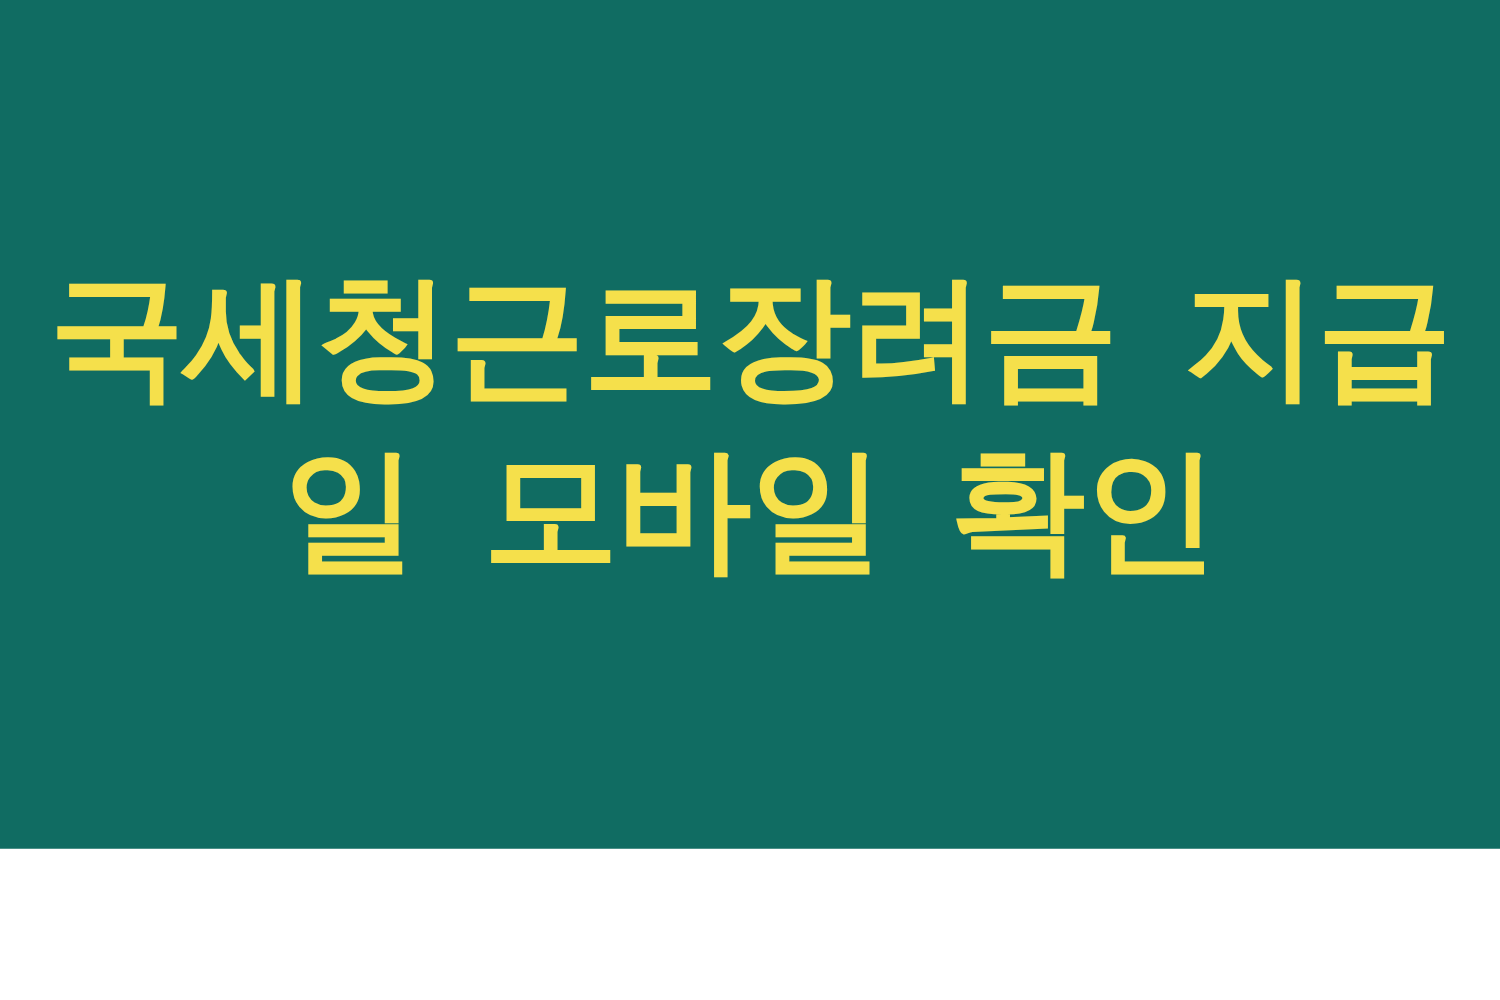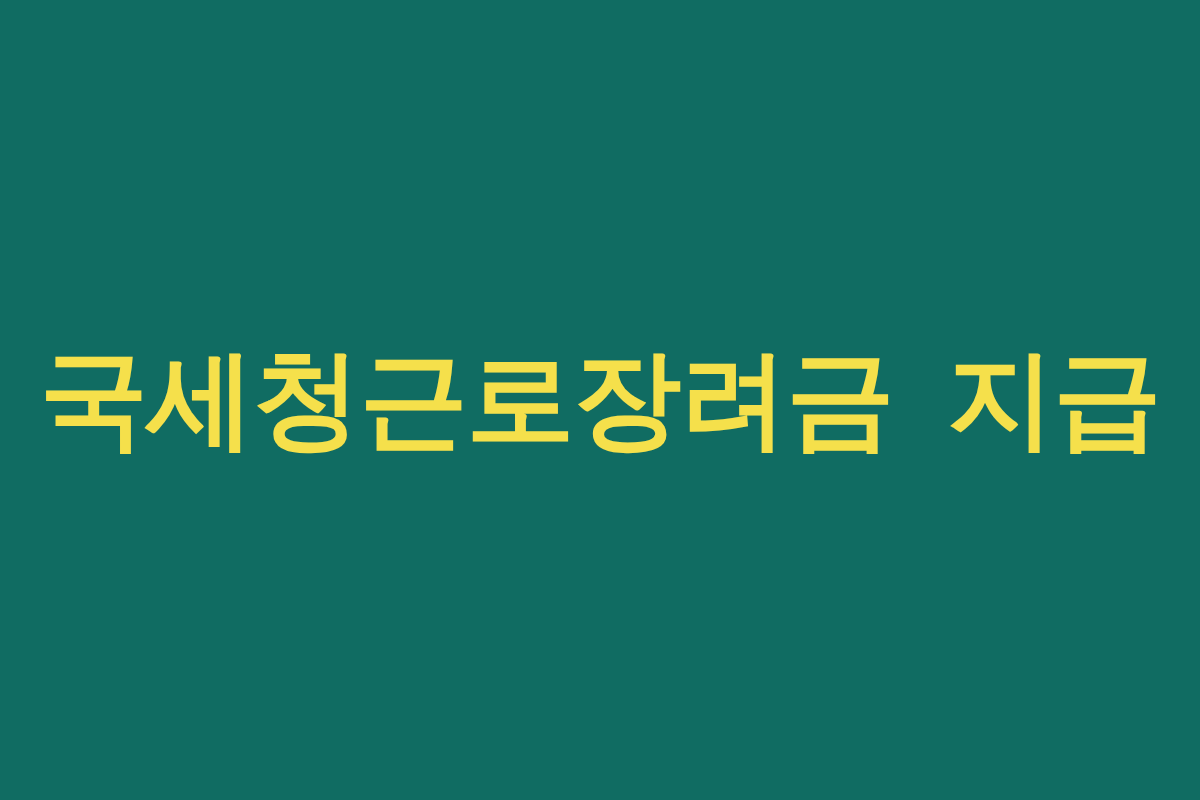--- a/index.html
+++ b/index.html
@@ -11,21 +11,21 @@
   body {
     width: 1200px;
     height: 800px;
     overflow: hidden;
     font-family: "DejaVu Sans", sans-serif;
   }
 
   #banner {
     position: relative;
     width: 1200px;
-    height: 800px;
+    height: 679px;
     box-sizing: border-box;
     display: flex;
     flex-direction: column;
     align-items: center;
     justify-content: center;
     background: #106C62;
   }
 
   #headline {
     display: block;
@@ -50,15 +50,16 @@
     white-space: nowrap;
   }
 </style>
 </head>
 <body>
 
 <div id="banner" style="background: rgb(16, 108, 98);">
 
   <h1 id="headline" style="color: rgb(245, 224, 75);">
     <span class="hl-line">국세청근로장려금 지급</span>
+    <span class="hl-line">일 모바일 확인</span>
   </h1>
 
 </div>
 
 </body></html>

